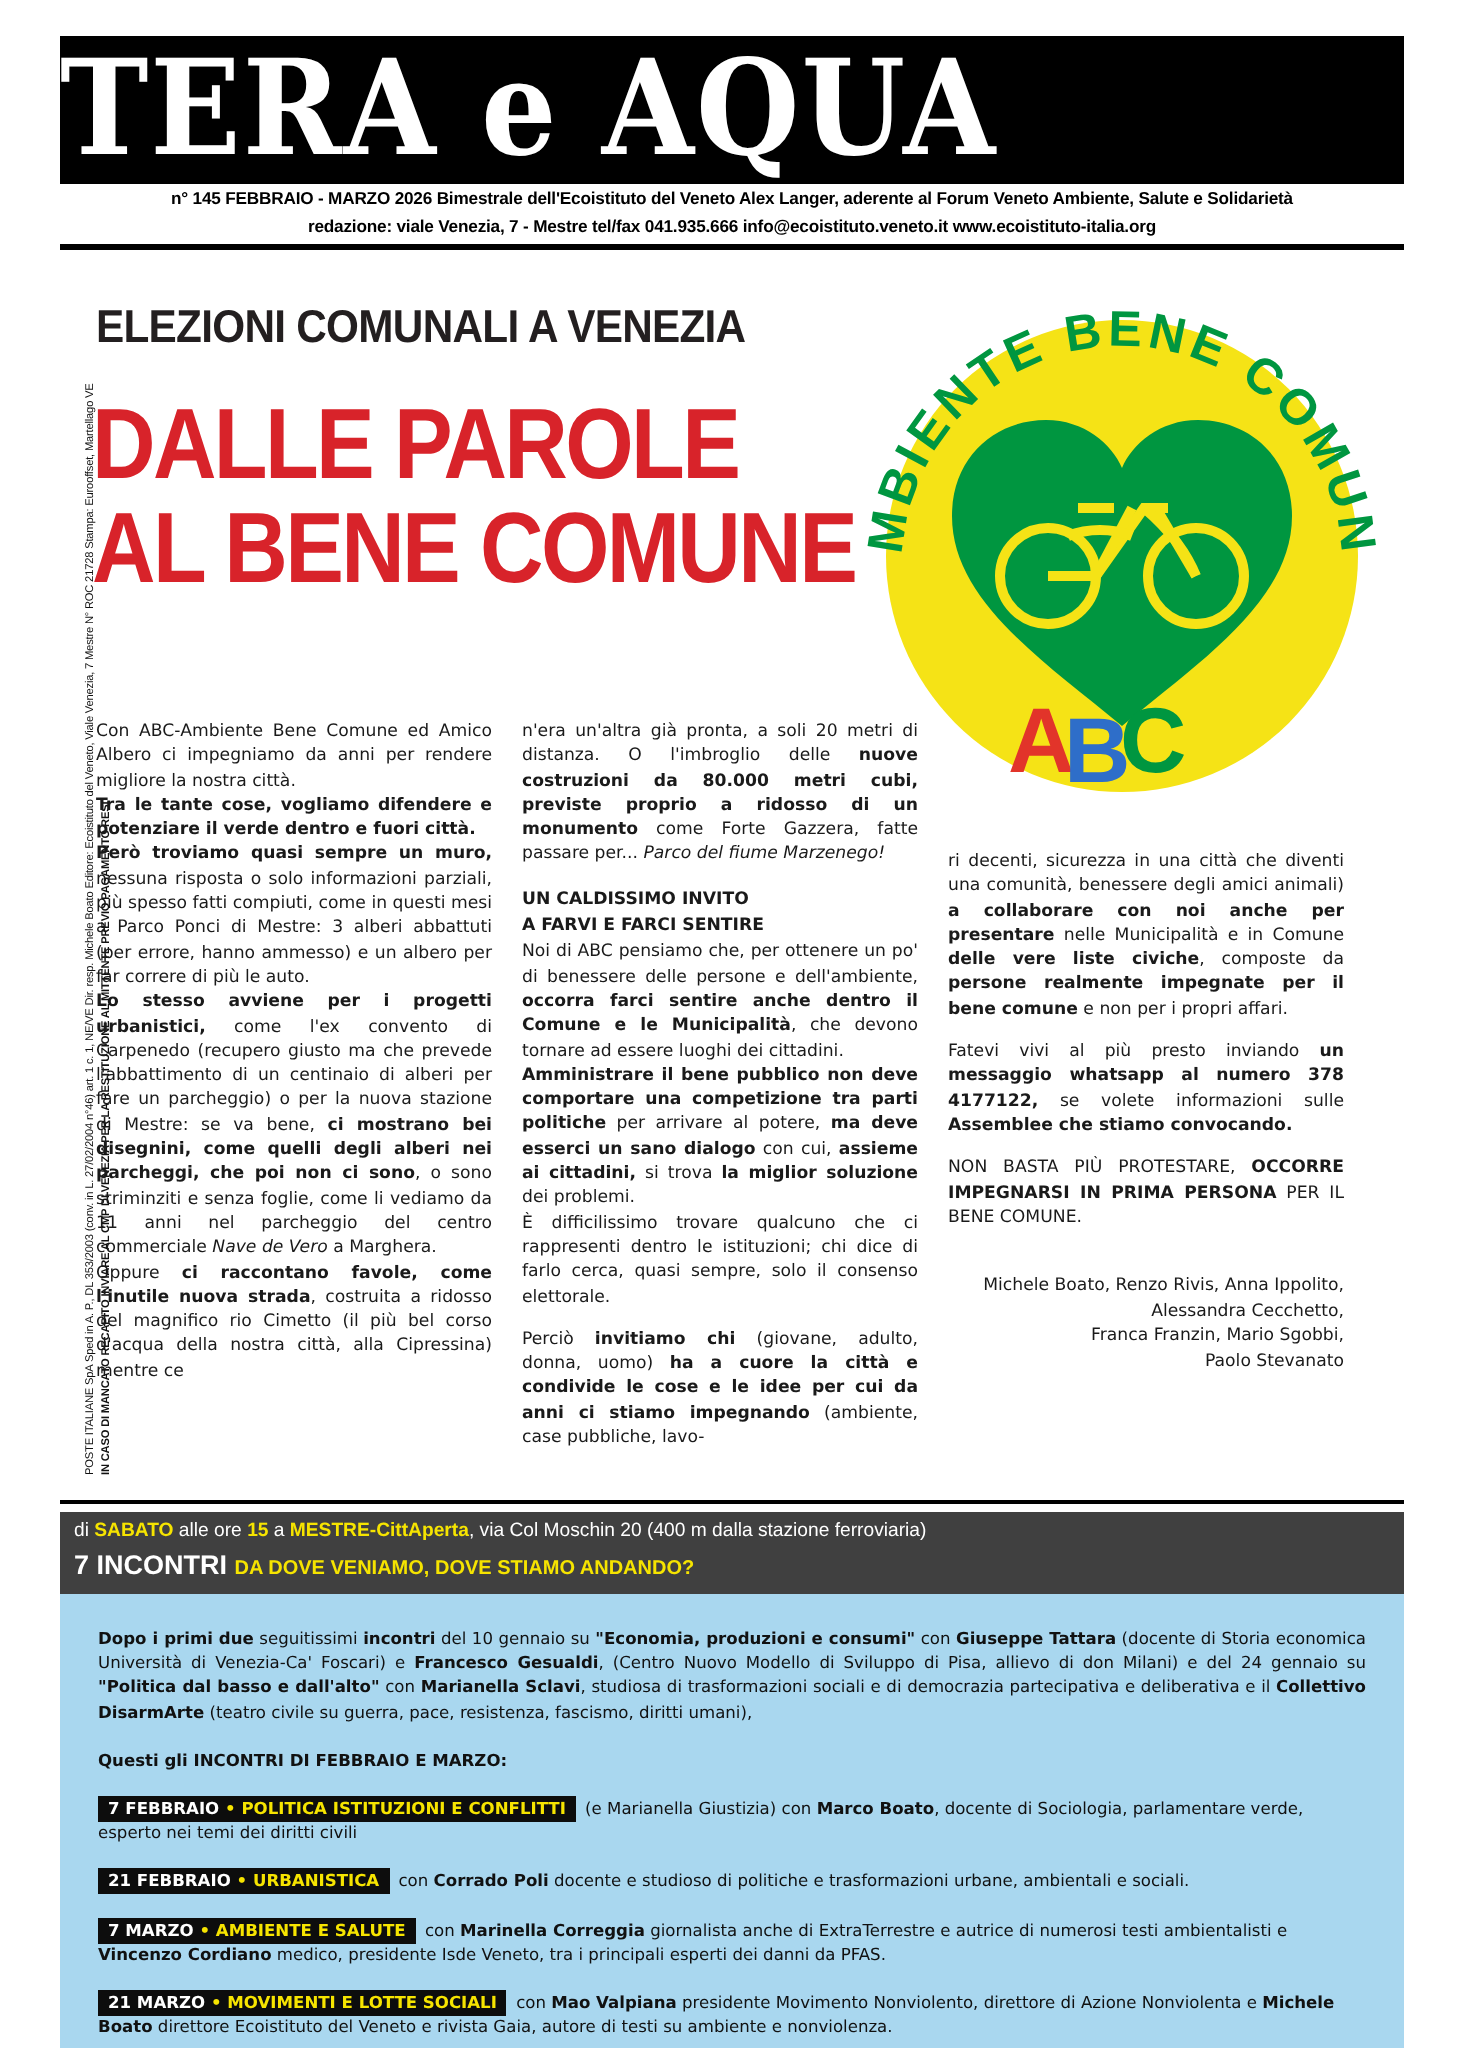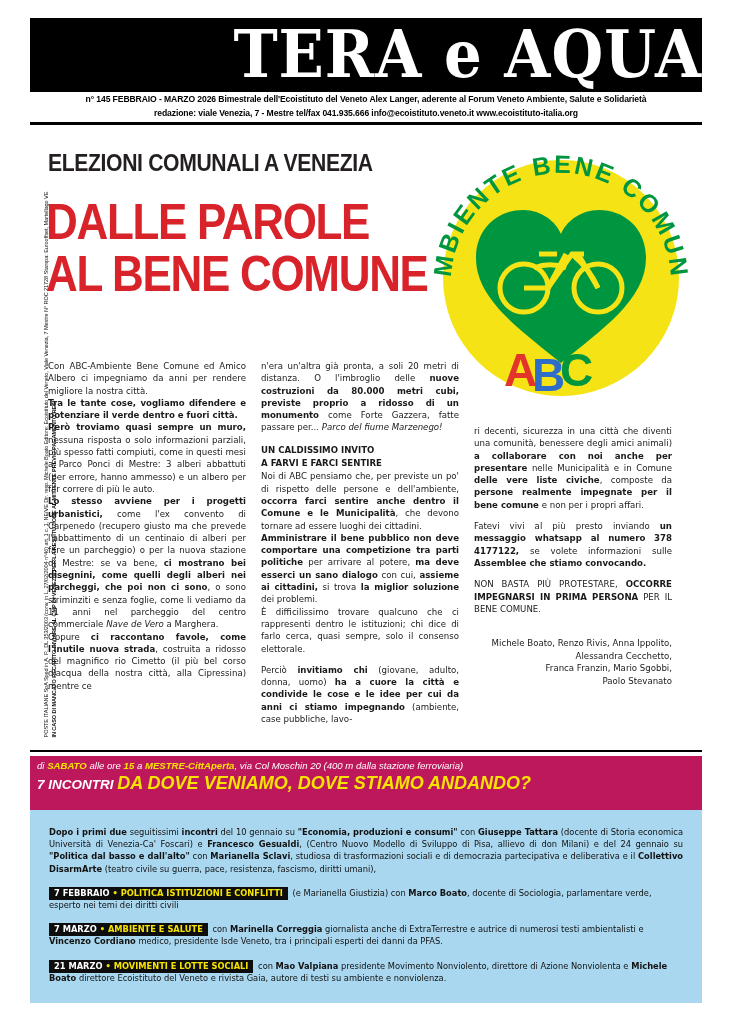--- a/index.html
+++ b/index.html
@@ -26,24 +26,24 @@
     left: 30px;
     top: 18px;
     width: 672px;
     height: 72px;
     background: #000000;
     overflow: hidden;
   }
   .masthead-title {
     position: absolute;
     left: 0;
-    right: 0;
+    right: 16px;
     top: 50%;
     transform: translateY(-50%);
-    text-align: right;
+    text-align: left;
     color: #ffffff;
     font-family: "DejaVu Serif", serif;
     font-weight: bold;
     font-size: 66px;
     letter-spacing: 1px;
     line-height: 1;
     white-space: nowrap;
     font-stretch: condensed;
   }
 
@@ -183,37 +183,36 @@
   }
 
   
   .events {
     position: absolute;
     left: 30px;
     top: 756px;
     width: 672px;
   }
   .events-head {
-    background: #be185d;
+    background: #404040;
     color: #ffffff;
-    padding: 3px 7px 16px 7px;
+    padding: 3px 7px 3px 7px;
     font-size: 9.6px;
     line-height: 14px;
-    font-style: italic;
   }
   .events-head .hl { color: #f6e400; font-weight: bold; }
   .events-head .wt { color: #ffffff; }
   .events-head .big {
     font-size: 13.5px;
     font-weight: bold;
     line-height: 18px;
     display: block;
     margin-top: 1px;
   }
-  .events-head .big .hl { font-size: 18px; }
+  .events-head .big .hl { font-size: 10px; }
 
   .events-body {
     background: #a9d7ef;
     padding: 4px 7px 7px 7px;
     font-size: 8.3px;
     line-height: 12.2px;
     color: #111;
     font-family: "DejaVu Sans", sans-serif;
   }
   .events-body p { margin: 12px; }
@@ -303,21 +302,21 @@
       <p><b>Tra le tante cose, vogliamo difendere e potenziare il verde dentro e fuori città.</b></p>
       <p><b>Però troviamo quasi sempre un muro,</b><span> nessuna risposta o solo informazioni parziali, più spesso fatti compiuti, come in questi mesi a Parco Ponci di Mestre: 3 alberi abbattuti (per errore, hanno ammesso) e un albero per far correre di più le auto.</span></p>
       <p><b>Lo stesso avviene per i progetti urbanistici,</b><span> come l'ex convento di Carpenedo (recupero giusto ma che prevede l'abbattimento di un centinaio di alberi per fare un parcheggio) o per la nuova stazione di Mestre: se va bene, </span><b>ci mostrano bei disegnini, come quelli degli alberi nei parcheggi, che poi non ci sono</b><span>, o sono striminziti e senza foglie, come li vediamo da 11 anni nel parcheggio del centro commerciale </span><i>Nave de Vero</i><span> a Marghera.</span></p>
       <p><span>Oppure </span><b>ci raccontano favole, come l'inutile nuova strada</b><span>, costruita a ridosso del magnifico rio Cimetto (il più bel corso d'acqua della nostra città, alla Cipressina) mentre ce</span></p>
     </div>
 
     <div class="col col-2">
       <p><span>n'era un'altra già pronta, a soli 20 metri di distanza. O l'imbroglio delle </span><b>nuove costruzioni da 80.000 metri cubi, previste proprio a ridosso di un monumento</b><span> come Forte Gazzera, fatte passare per... </span><i>Parco del fiume Marzenego!</i></p>
       <p class="sub-title">UN CALDISSIMO INVITO</p>
       <p class="sub-title" style="margin-top:0 !important">A FARVI E FARCI SENTIRE</p>
-      <p><span>Noi di ABC pensiamo che, per previste un po' di rispetto delle persone e dell'ambiente, </span><b>occorra farci sentire anche dentro il Comune e le Municipalità</b><span>, che devono tornare ad essere luoghi dei cittadini.</span></p>
+      <p><span>Noi di ABC pensiamo che, per ottenere un po' di benessere delle persone e dell'ambiente, </span><b>occorra farci sentire anche dentro il Comune e le Municipalità</b><span>, che devono tornare ad essere luoghi dei cittadini.</span></p>
       <p><b>Amministrare il bene pubblico non deve comportare una competizione tra parti politiche</b><span> per arrivare al potere, </span><b>ma deve esserci un sano dialogo</b><span> con cui, </span><b>assieme ai cittadini,</b><span> si trova </span><b>la miglior soluzione</b><span> dei problemi.</span></p>
       <p>È difficilissimo trovare qualcuno che ci rappresenti dentro le istituzioni; chi dice di farlo cerca, quasi sempre, solo il consenso elettorale.</p>
       <div class="gap"></div>
       <p><span>Perciò </span><b>invitiamo chi</b><span> (giovane, adulto, donna, uomo) </span><b>ha a cuore la città e condivide le cose e le idee per cui da anni ci stiamo impegnando</b><span> (ambiente, case pubbliche, lavo-</span></p>
     </div>
 
     <div class="col col-3">
       <p><span>ri decenti, sicurezza in una città che diventi una comunità, benessere degli amici animali) </span><b>a collaborare con noi anche per presentare</b><span> nelle Municipalità e in Comune </span><b>delle vere liste civiche</b><span>, composte da </span><b>persone realmente impegnate per il bene comune</b><span> e non per i propri affari.</span></p>
       <div class="gap"></div>
       <p><span>Fatevi vivi al più presto inviando </span><b>un messaggio whatsapp al numero 378 4177122,</b><span> se volete informazioni sulle </span><b>Assemblee che stiamo convocando.</b></p>
@@ -337,23 +336,25 @@
 
   <div class="events">
     <div class="events-head">
       <span class="wt">di </span><span class="hl">SABATO</span><span class="wt"> alle ore </span><span class="hl">15</span><span class="wt"> a </span><span class="hl">MESTRE-CittAperta</span><span class="wt">, via Col Moschin 20 (400 m dalla stazione ferroviaria)</span>
       <span class="big"><span class="wt">7 INCONTRI</span> <span class="hl">DA DOVE VENIAMO, DOVE STIAMO ANDANDO?</span></span>
     </div>
 
     <div class="events-body">
       <p class="events-intro"><b>Dopo i primi due</b><span> seguitissimi </span><b>incontri</b><span> del 10 gennaio su </span><b>"Economia, produzioni e consumi"</b><span> con </span><b>Giuseppe Tattara</b><span> (docente di Storia economica Università di Venezia-Ca' Foscari) e </span><b>Francesco Gesualdi</b><span>, (Centro Nuovo Modello di Sviluppo di Pisa, allievo di don Milani) e del 24 gennaio su </span><b>"Politica dal basso e dall'alto"</b><span> con </span><b>Marianella Sclavi</b><span>, studiosa di trasformazioni sociali e di democrazia partecipativa e deliberativa e il </span><b>Collettivo DisarmArte</b><span> (teatro civile su guerra, pace, resistenza, fascismo, diritti umani),</span></p>
 
+      <p class="events-label">Questi gli INCONTRI DI FEBBRAIO E MARZO:</p>
 
       <p class="ev-row"><span class="ev-chip"><span class="date">7 FEBBRAIO</span><span class="dot"> • </span><span class="topic">POLITICA ISTITUZIONI E CONFLITTI</span></span><span> (e Marianella Giustizia) con </span><b>Marco Boato</b><span>, docente di Sociologia, parlamentare verde, esperto nei temi dei diritti civili</span></p>
 
+      <p class="ev-row"><span class="ev-chip"><span class="date">21 FEBBRAIO</span><span class="dot"> • </span><span class="topic">URBANISTICA</span></span><span> con </span><b>Corrado Poli</b><span> docente e studioso di politiche e trasformazioni urbane, ambientali e sociali.</span></p>
 
       <p class="ev-row"><span class="ev-chip"><span class="date">7 MARZO</span><span class="dot"> • </span><span class="topic">AMBIENTE E SALUTE</span></span><span> con </span><b>Marinella Correggia</b><span> giornalista anche di ExtraTerrestre e autrice di numerosi testi ambientalisti e </span><b>Vincenzo Cordiano</b><span> medico, presidente Isde Veneto, tra i principali esperti dei danni da PFAS.</span></p>
 
       <p class="ev-row"><span class="ev-chip"><span class="date">21 MARZO</span><span class="dot"> • </span><span class="topic">MOVIMENTI E LOTTE SOCIALI</span></span><span> con </span><b>Mao Valpiana</b><span> presidente Movimento Nonviolento, direttore di Azione Nonviolenta e </span><b>Michele Boato</b><span> direttore Ecoistituto del Veneto e rivista Gaia, autore di testi su ambiente e nonviolenza.</span></p>
     </div>
   </div>
 
 </div>
 
 </body></html>

